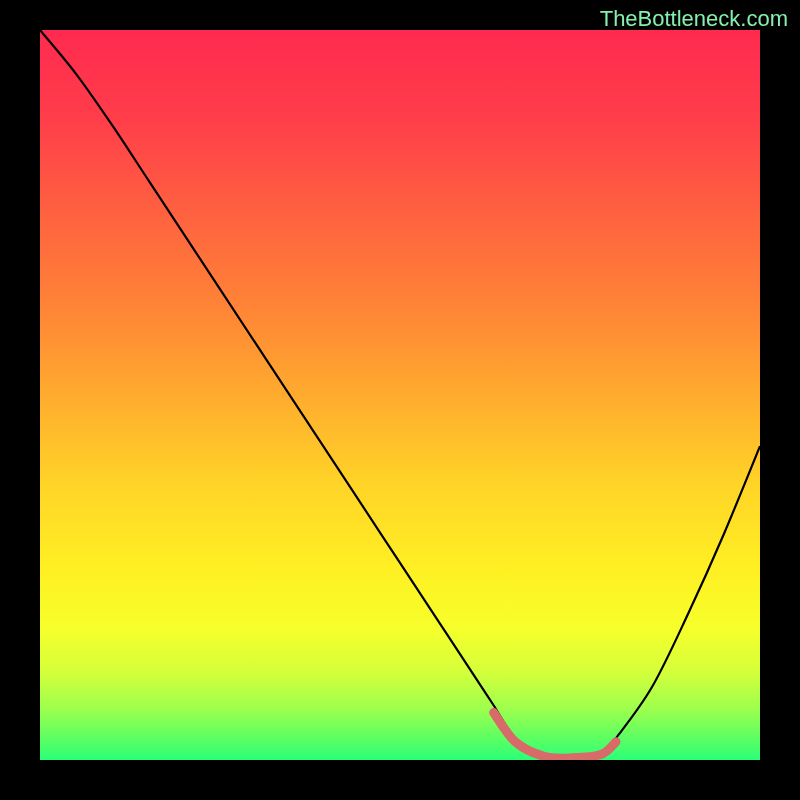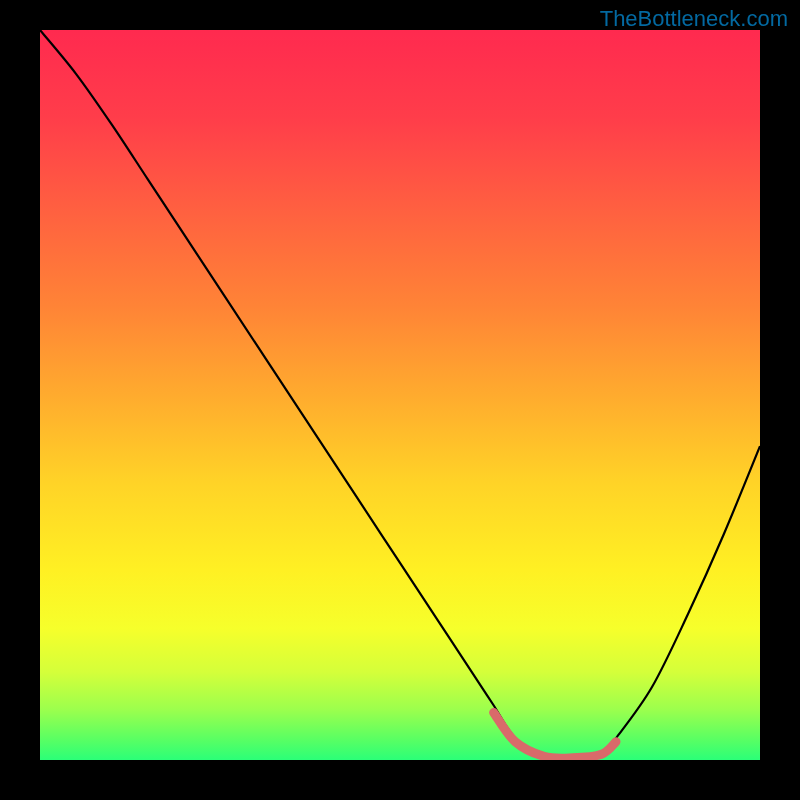--- a/index.html
+++ b/index.html
@@ -8,21 +8,21 @@
     width: 800px;
     height: 800px;
     background: #000;
     position: relative;
     font-family: Arial, sans-serif;
   }
   .watermark {
     position: absolute;
     top: 6px;
     right: 12px;
-    color: #0369a1;
+    color: #86efac;
     font-size: 22px;
     font-weight: 400;
     z-index: 10;
   }
   .plot-area {
     position: absolute;
     left: 40px;
     top: 30px;
     width: 720px;
     height: 730px;

